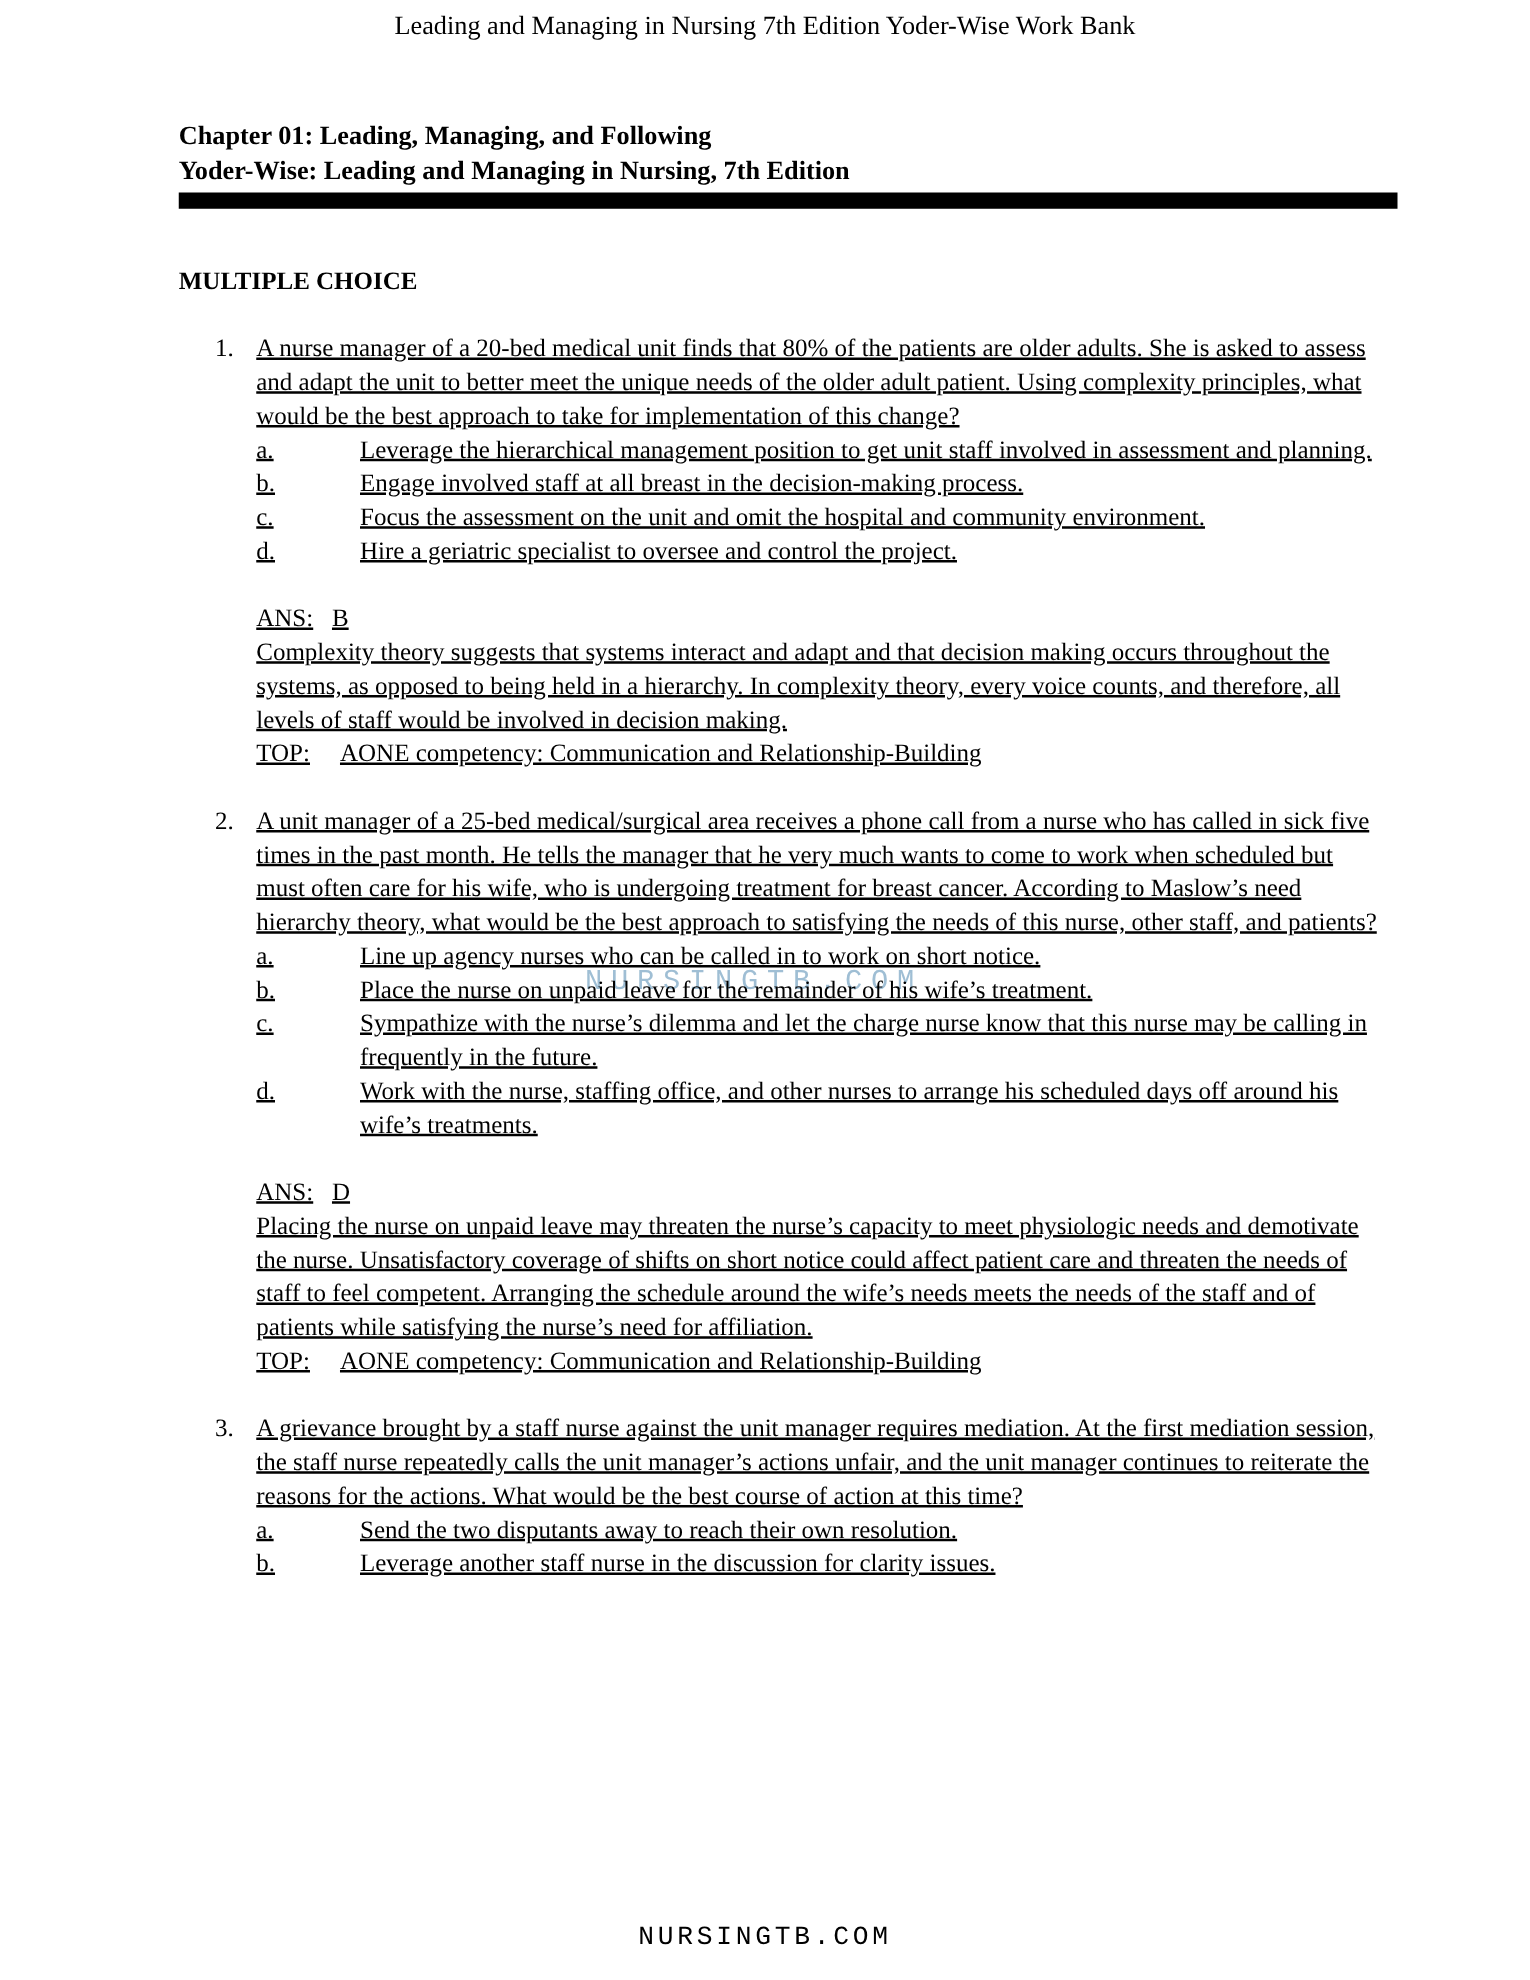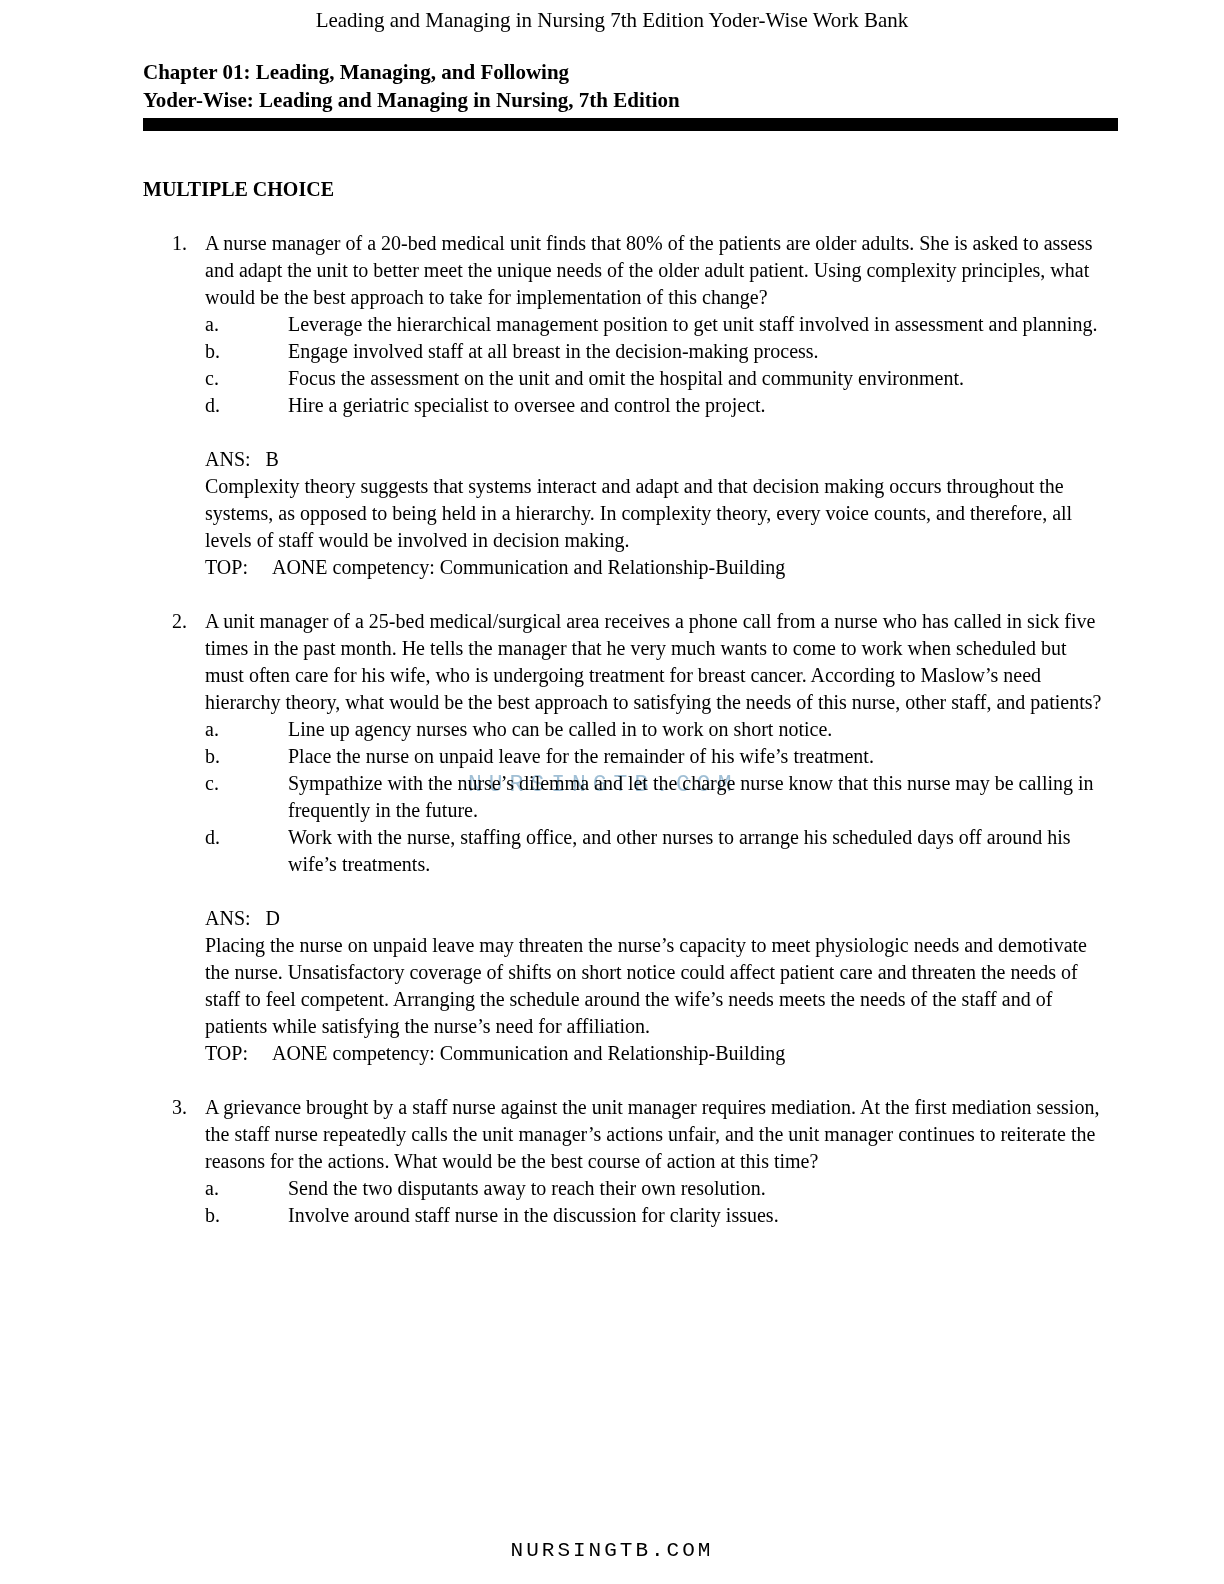--- a/index.html
+++ b/index.html
@@ -19,21 +19,21 @@
     text-align: center;
     font-size: 21px;
   }
   .content {
     position: relative;
     z-index: 1;
     margin-left: 143px;
     width: 975px;
   }
   .chapter-heading {
-    margin-top: 24px;
+    margin-top: 60px;
     font-weight: bold;
     font-size: 21px;
     line-height: 28px;
   }
   .divider-bar {
     margin-top: 4px;
     width: 975px;
     height: 13px;
     background: #000000;
   }
@@ -44,21 +44,21 @@
   }
   .question {
     display: flex;
     margin-top: 27px;
   }
   .q-number {
     margin-left: 29px;
     width: 33px;
     flex-shrink: 0;
   }
-  .q-body { flex: 1; padding-right: 10px; }
+  .q-body { flex: 1; padding-right: 10px; text-decoration: underline; }
   .option { display: flex; }
   .opt-letter { width: 35px; flex-shrink: 0; }
   .opt-text { flex: 1; margin-left: 48px; }
   .ans-line { margin-top: 27px; }
   .ans-value { margin-left: 15px; }
   .top-line { }
   .top-value { margin-left: 24px; }
   .watermark {
     position: absolute;
     z-index: 0;
@@ -168,21 +168,21 @@
     <div class="q-number">3.</div>
     <div class="q-body">
       <div class="q-stem">A grievance brought by a staff nurse against the unit manager requires mediation. At the first mediation session, the staff nurse repeatedly calls the unit manager’s actions unfair, and the unit manager continues to reiterate the reasons for the actions. What would be the best course of action at this time?</div>
       <div class="options">
         <div class="option">
           <div class="opt-letter">a.</div>
           <div class="opt-text">Send the two disputants away to reach their own resolution.</div>
         </div>
         <div class="option">
           <div class="opt-letter">b.</div>
-          <div class="opt-text">Involve around staff nurse in the discussion for clarity issues.</div>
+          <div class="opt-text">Leverage another staff nurse in the discussion for clarity issues.</div>
         </div>
       </div>
     </div>
   </div>
 
 </div>
 
 <div class="doc-footer">NURSINGTB.COM</div>
 
 </body></html>

